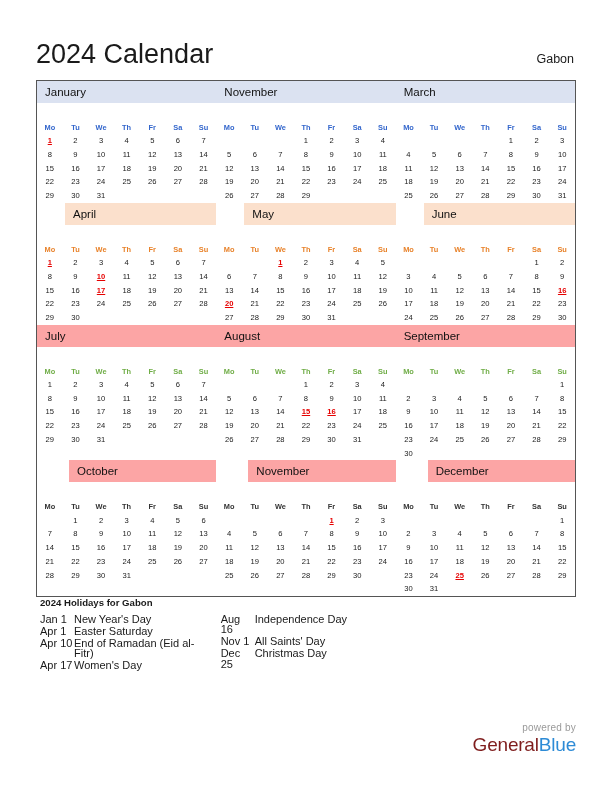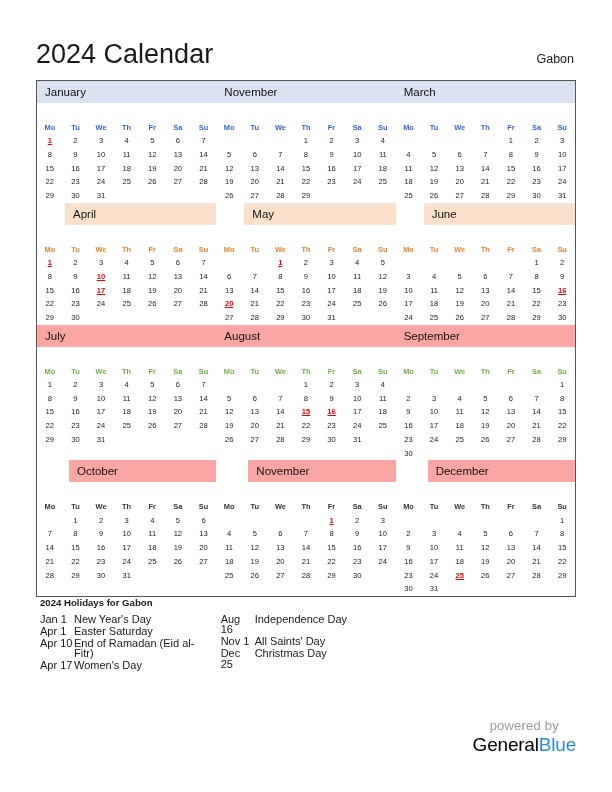--- a/index.html
+++ b/index.html
@@ -147,32 +147,31 @@
   .holiday-name { flex: 1 1 auto; }
 
   
   .footer {
     position: absolute;
     right: 36px;
     bottom: 38px;
     text-align: right;
   }
   .powered {
-    font-size: 13px;
+    font-size: 10px;
     color: #9a9a9a;
     letter-spacing: .2px;
     margin-bottom: 2px;
-    text-align: center;
   }
   .logo {
     font-size: 19px;
     letter-spacing: -0.2px;
     line-height: 1;
   }
-  .logo .lg-general { color: #000000; }
+  .logo .lg-general { color: #7f1d1d; }
   .logo .lg-blue { color: #2d8bd6; }
 </style>
 </head>
 <body>
 
 <div class="page">
 
   <div class="header">
     <div class="title">2024 Calendar</div>
     <div class="region">Gabon</div>

